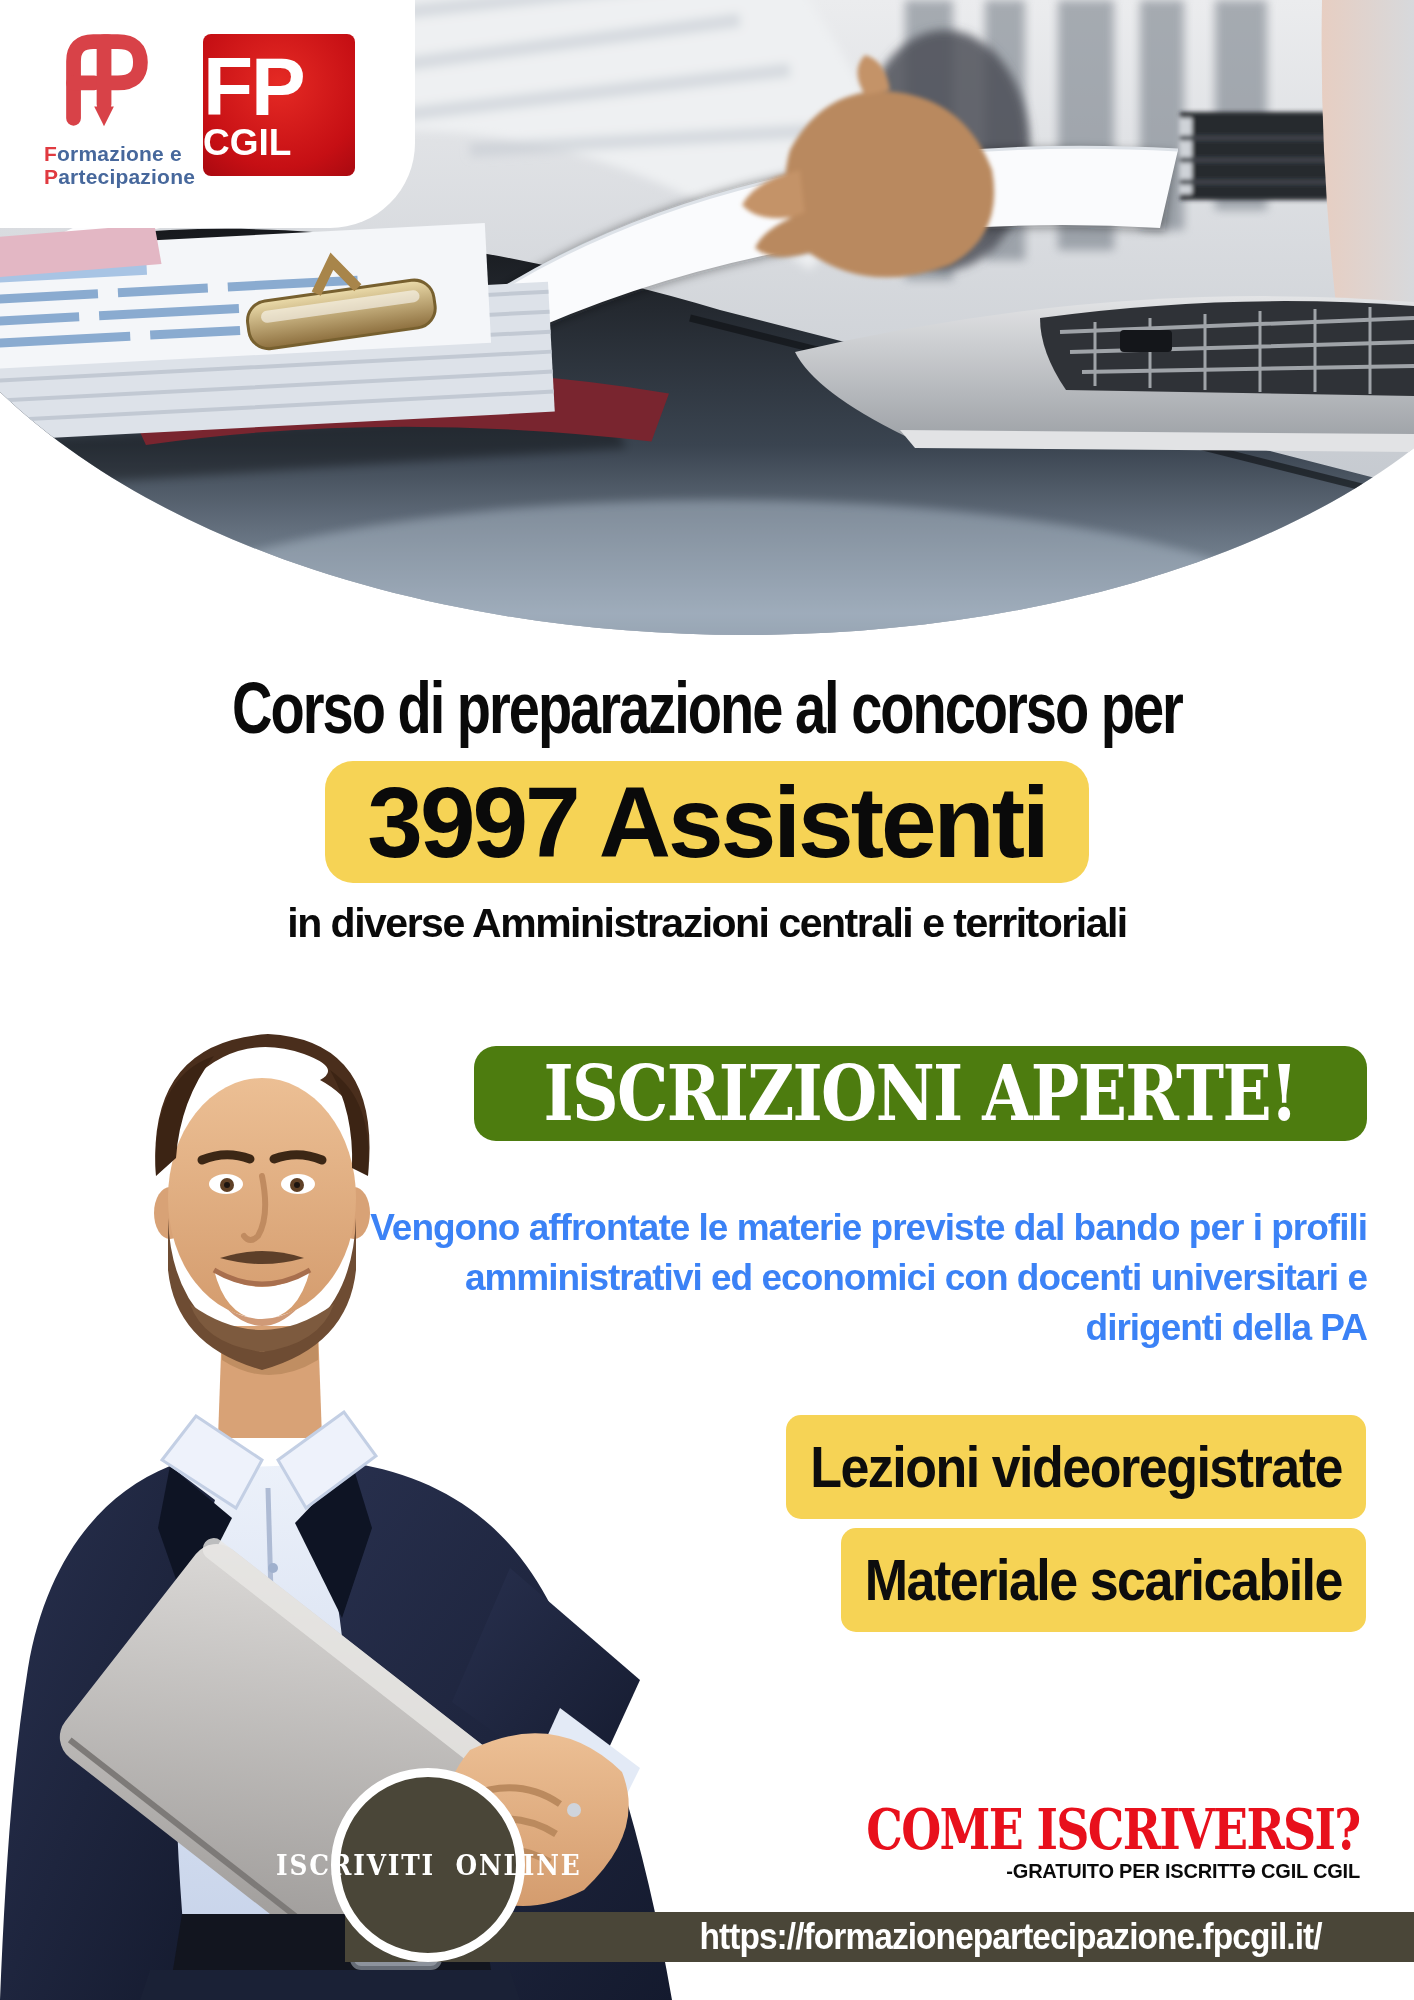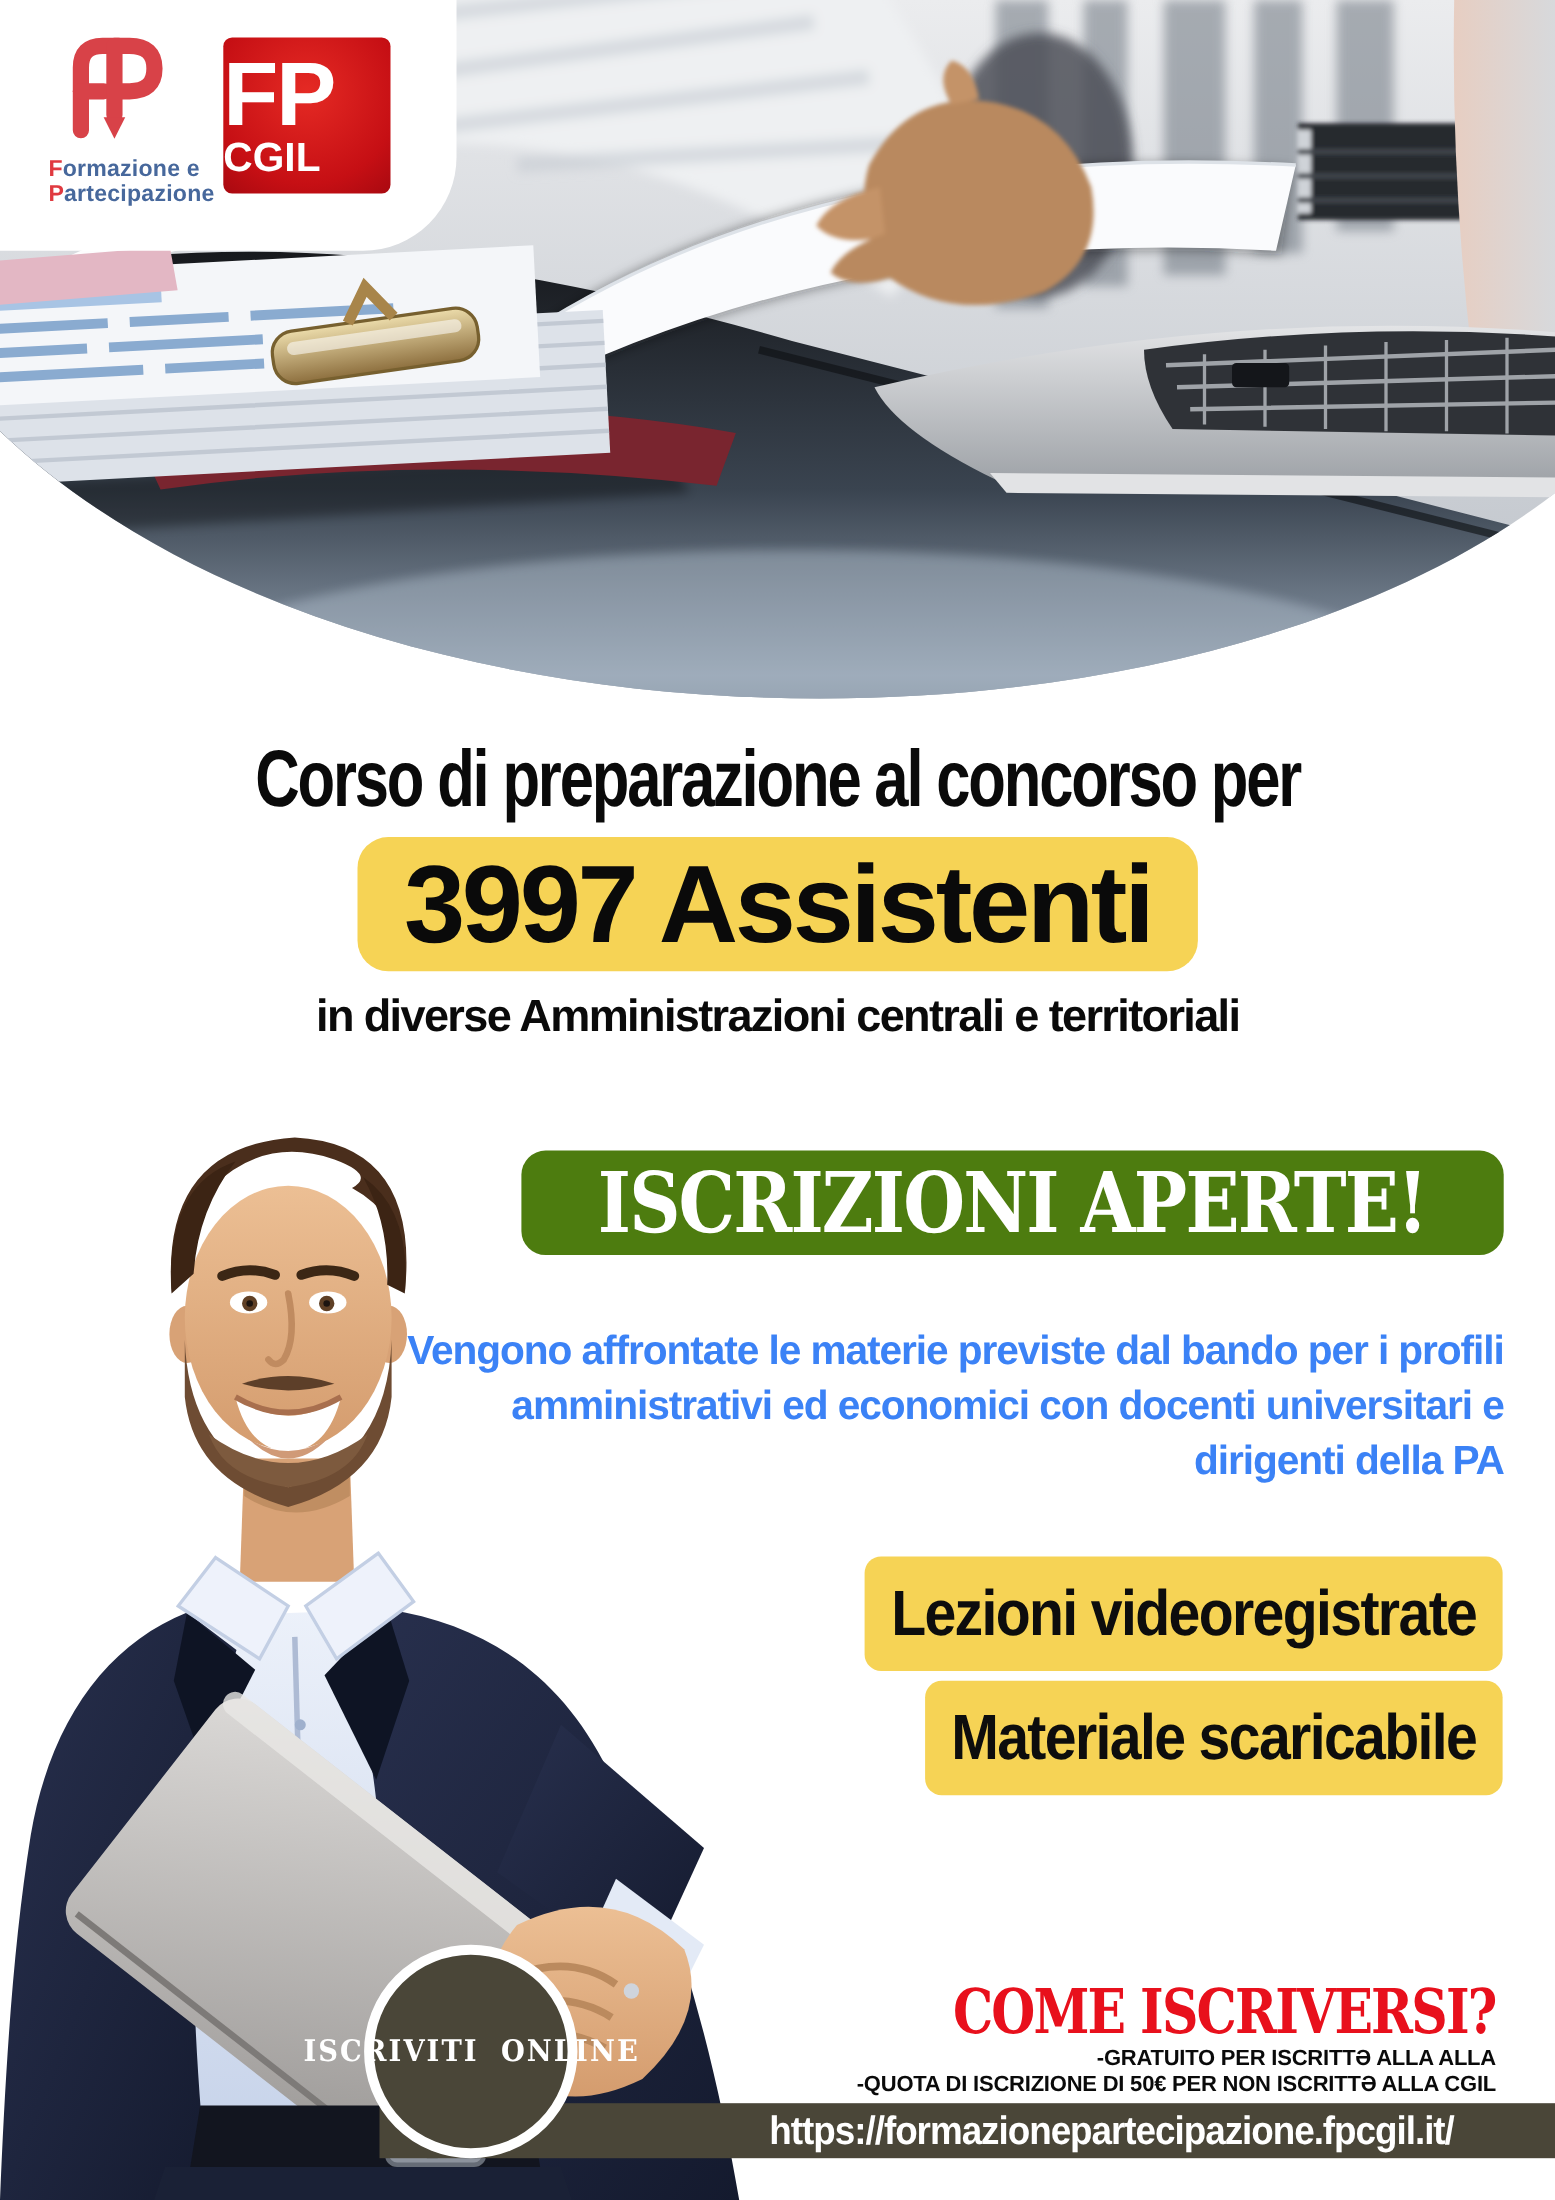--- a/index.html
+++ b/index.html
@@ -338,22 +338,21 @@
 
       <path d="M156,168 Q146,34 268,26 Q382,32 368,168 Q372,100 320,72 Q342,60 304,46 Q240,24 192,72 Q160,100 156,168 Z" fill="#4a2e1c"></path>
       <path d="M156,168 Q150,70 214,48 Q180,92 176,150 Z" fill="#3c2414"></path>
       <path d="M368,168 Q374,92 330,62 Q354,104 352,160 Z" fill="#3c2414"></path>
     </svg>
   </div>
 
   <div class="come">
     <span>COME ISCRIVERSI?</span>
   </div>
-  <div class="note n1">-GRATUITO PER ISCRITTƏ ALLA ALLA</div>
-  <div class="note n2">-QUOTA DI ISCRIZIONE DI 50€ PER NON ISCRITTƏ ALLA CGIL</div>
+  <div class="note n1">-GRATUITO PER ISCRITTƏ CGIL CGIL</div>
 
   <div class="url-bar">
     <span>https://formazionepartecipazione.fpcgil.it/</span>
   </div>
 
   <div class="badge">
     <span>ISCRIVITI</span>
     <span>ONLINE</span>
   </div>
 

